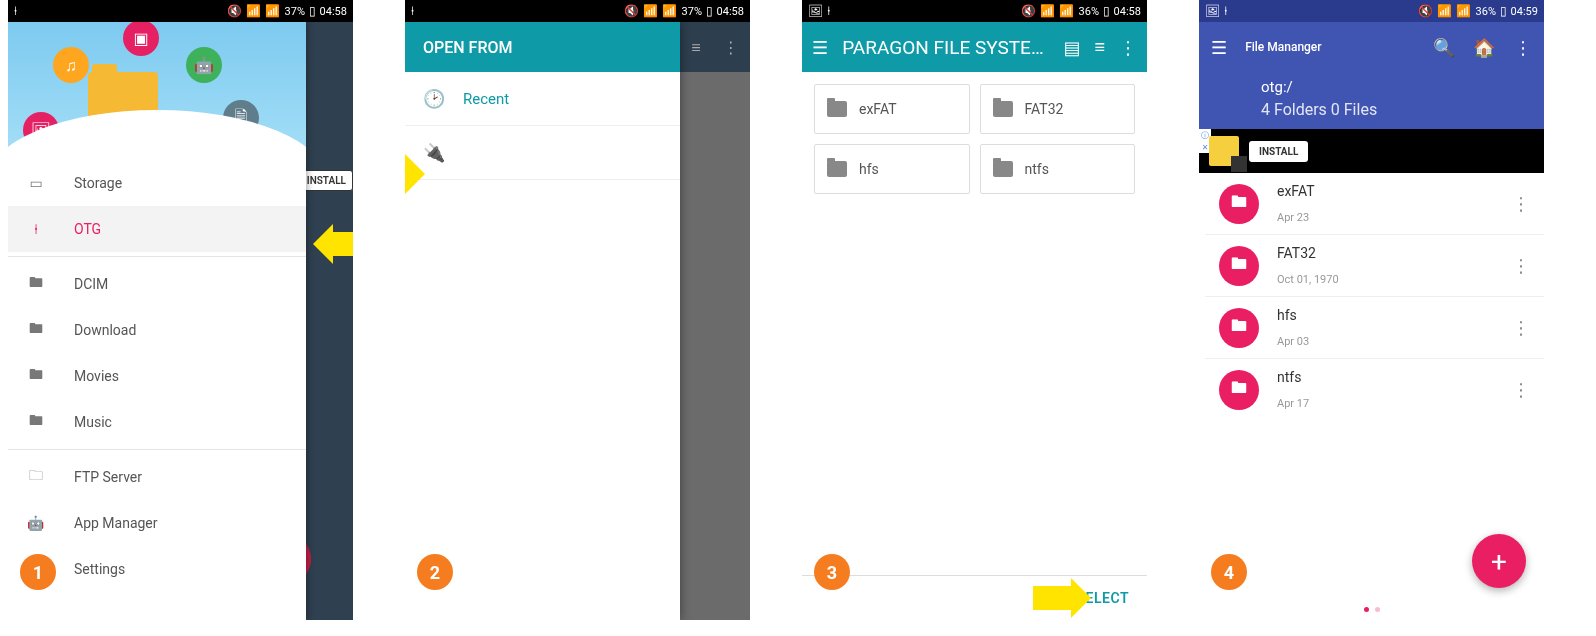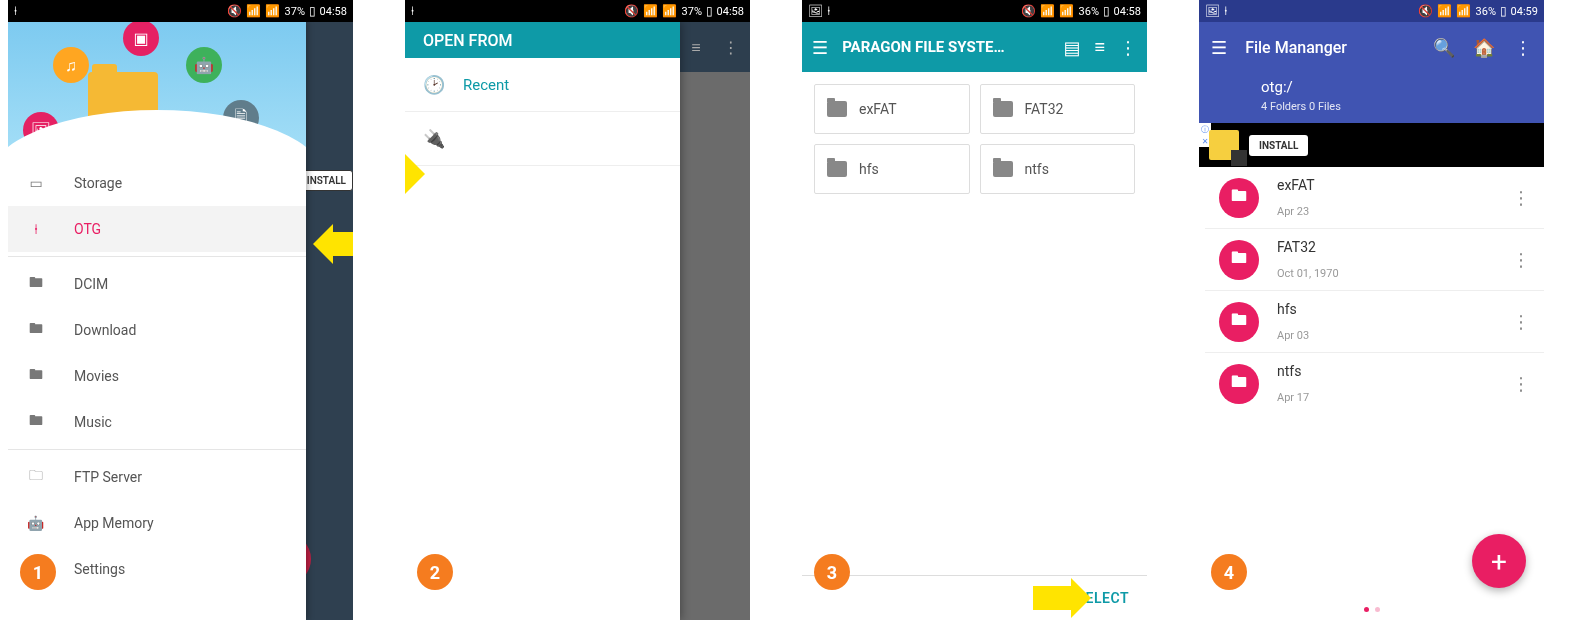--- a/index.html
+++ b/index.html
@@ -26,45 +26,45 @@
 .drawer-item.active .drawer-icon{color:#e91e63}
 .divider{height:1px;background:#e5e5e5;margin:4px 0}
 .s1-right{position:absolute;right:0;top:22px;width:47px;bottom:0;background:#2f4050}
 .s1-install{position:absolute;right:0;top:170px;background:#fff;color:#333;font-size:10px;font-weight:600;padding:4px 6px;border:1px solid #333;border-radius:3px}
 .fab1{position:absolute;right:42px;bottom:35px;width:52px;height:52px;background:#c22045;border-radius:50%;color:#fff;display:flex;align-items:center;justify-content:center;font-size:26px}
 
 
 .s2-bg{position:absolute;right:0;top:22px;width:70px;bottom:0;background:#6b6b6b}
 .s2-bg2{position:absolute;right:0;top:22px;width:70px;height:50px;background:#2d3e4e;display:flex;align-items:center;justify-content:space-around;color:#aaa}
 .s2-panel{position:absolute;left:0;top:22px;right:70px;bottom:0;background:#fff;box-shadow:2px 0 8px rgba(0,0,0,0.3)}
-.s2-header{height:36px;background:#0e9aa7;color:#fff;display:flex;align-items:center;padding:0 18px;font-size:16px;font-weight:500}
+.s2-header{height:50px;background:#0e9aa7;color:#fff;display:flex;align-items:center;padding:0 18px;font-size:16px;font-weight:500}
 .s2-row{min-height:54px;display:flex;align-items:center;padding:10px 18px;gap:18px;border-bottom:1px solid #eee}
 .s2-iconwrap{width:22px;text-align:center}
 .recent-icon{color:#0e9aa7;font-size:18px}
 .recent-label{color:#0e9aa7;font-size:15px}
 .pfs-title{font-size:14px;color:#333}
 .pfs-sub{font-size:11px;color:#888;margin-top:2px}
 
 
 .s3-header{height:50px;background:#0e9aa7;color:#fff;display:flex;align-items:center;padding:0 10px;gap:14px}
-.s3-title{flex:1;font-size:15px;font-weight:700;white-space:nowrap;overflow:hidden;text-overflow:ellipsis}
+.s3-title{flex:1;font-size:19px;font-weight:400;white-space:nowrap;overflow:hidden;text-overflow:ellipsis}
 .hicon{font-size:18px}
 .s3-grid{padding:12px;display:grid;grid-template-columns:1fr 1fr;gap:10px}
 .s3-item{height:50px;border:1px solid #ddd;border-radius:2px;display:flex;align-items:center;padding:0 12px;gap:12px;color:#555;font-size:14px}
 .folder-icon{width:20px;height:16px;background:#888;border-radius:2px;position:relative}
 .folder-icon::before{content:"";position:absolute;top:-3px;left:0;width:8px;height:4px;background:#888;border-radius:1px 1px 0 0}
 .s3-footer{position:absolute;bottom:0;left:0;right:0;height:45px;border-top:1px solid #ddd;display:flex;align-items:center;justify-content:flex-end;padding:0 18px}
 .select-btn{color:#0e9aa7;font-size:14px;font-weight:600;letter-spacing:0.5px}
 
 
 .s4-header{background:#4054b2;color:#fff;padding:0 12px}
 .s4-row1{height:50px;display:flex;align-items:center;gap:18px}
-.s4-title{flex:1;font-size:16px;font-weight:500}
+.s4-title{flex:1;font-size:12px;font-weight:500}
 .s4-path{padding:6px 0 4px 50px;font-size:15px}
-.s4-sub{padding:0 0 10px 50px;font-size:11px;opacity:0.85}
+.s4-sub{padding:0 0 10px 50px;font-size:16px;opacity:0.85}
 .ad-bar{height:44px;background:#000;display:flex;align-items:center;padding:0 10px;gap:10px;position:relative}
 .ad-thumb{width:30px;height:30px;background:#f6cf3f;border-radius:2px;position:relative}
 .ad-thumb::after{content:"";position:absolute;right:-8px;bottom:-6px;width:16px;height:16px;background:#333}
 .ad-text{color:#fff;font-size:11px;flex:1}
 .ad-text2{color:#aaa;font-size:10px}
 .ad-btn{background:#fff;color:#333;font-size:10px;font-weight:700;padding:5px 10px;border-radius:3px}
 .ad-x{position:absolute;left:0;top:0;width:12px;height:24px;font-size:8px;color:#5b8def;background:#fff;display:flex;flex-direction:column;align-items:center;justify-content:space-around}
 .s4-section{padding:14px 20px 8px 72px;color:#666;font-size:13px}
 .s4-item{display:flex;align-items:center;padding:10px 14px;gap:18px;border-bottom:1px solid #eee;margin-left:6px}
 .s4-circle{width:40px;height:40px;background:#e91e63;border-radius:50%;display:flex;align-items:center;justify-content:center;color:#fff}
@@ -140,21 +140,21 @@
       <span class="drawer-icon">🖿</span>
       <span>Music</span>
     </div>
     <div class="divider"></div>
     <div class="drawer-item">
       <span class="drawer-icon">🗀</span>
       <span>FTP Server</span>
     </div>
     <div class="drawer-item">
       <span class="drawer-icon">🤖</span>
-      <span>App Memory</span>
+      <span>App Manager</span>
     </div>
     <div class="drawer-item">
       <span class="drawer-icon">⚙</span>
       <span>Settings</span>
     </div>
   </div>
   <div class="step-badge">1</div>
   <div class="arrow" style="right:-18px;top:232px">
       <div class="arrow-body left" style="width:42px"></div>
     </div>

